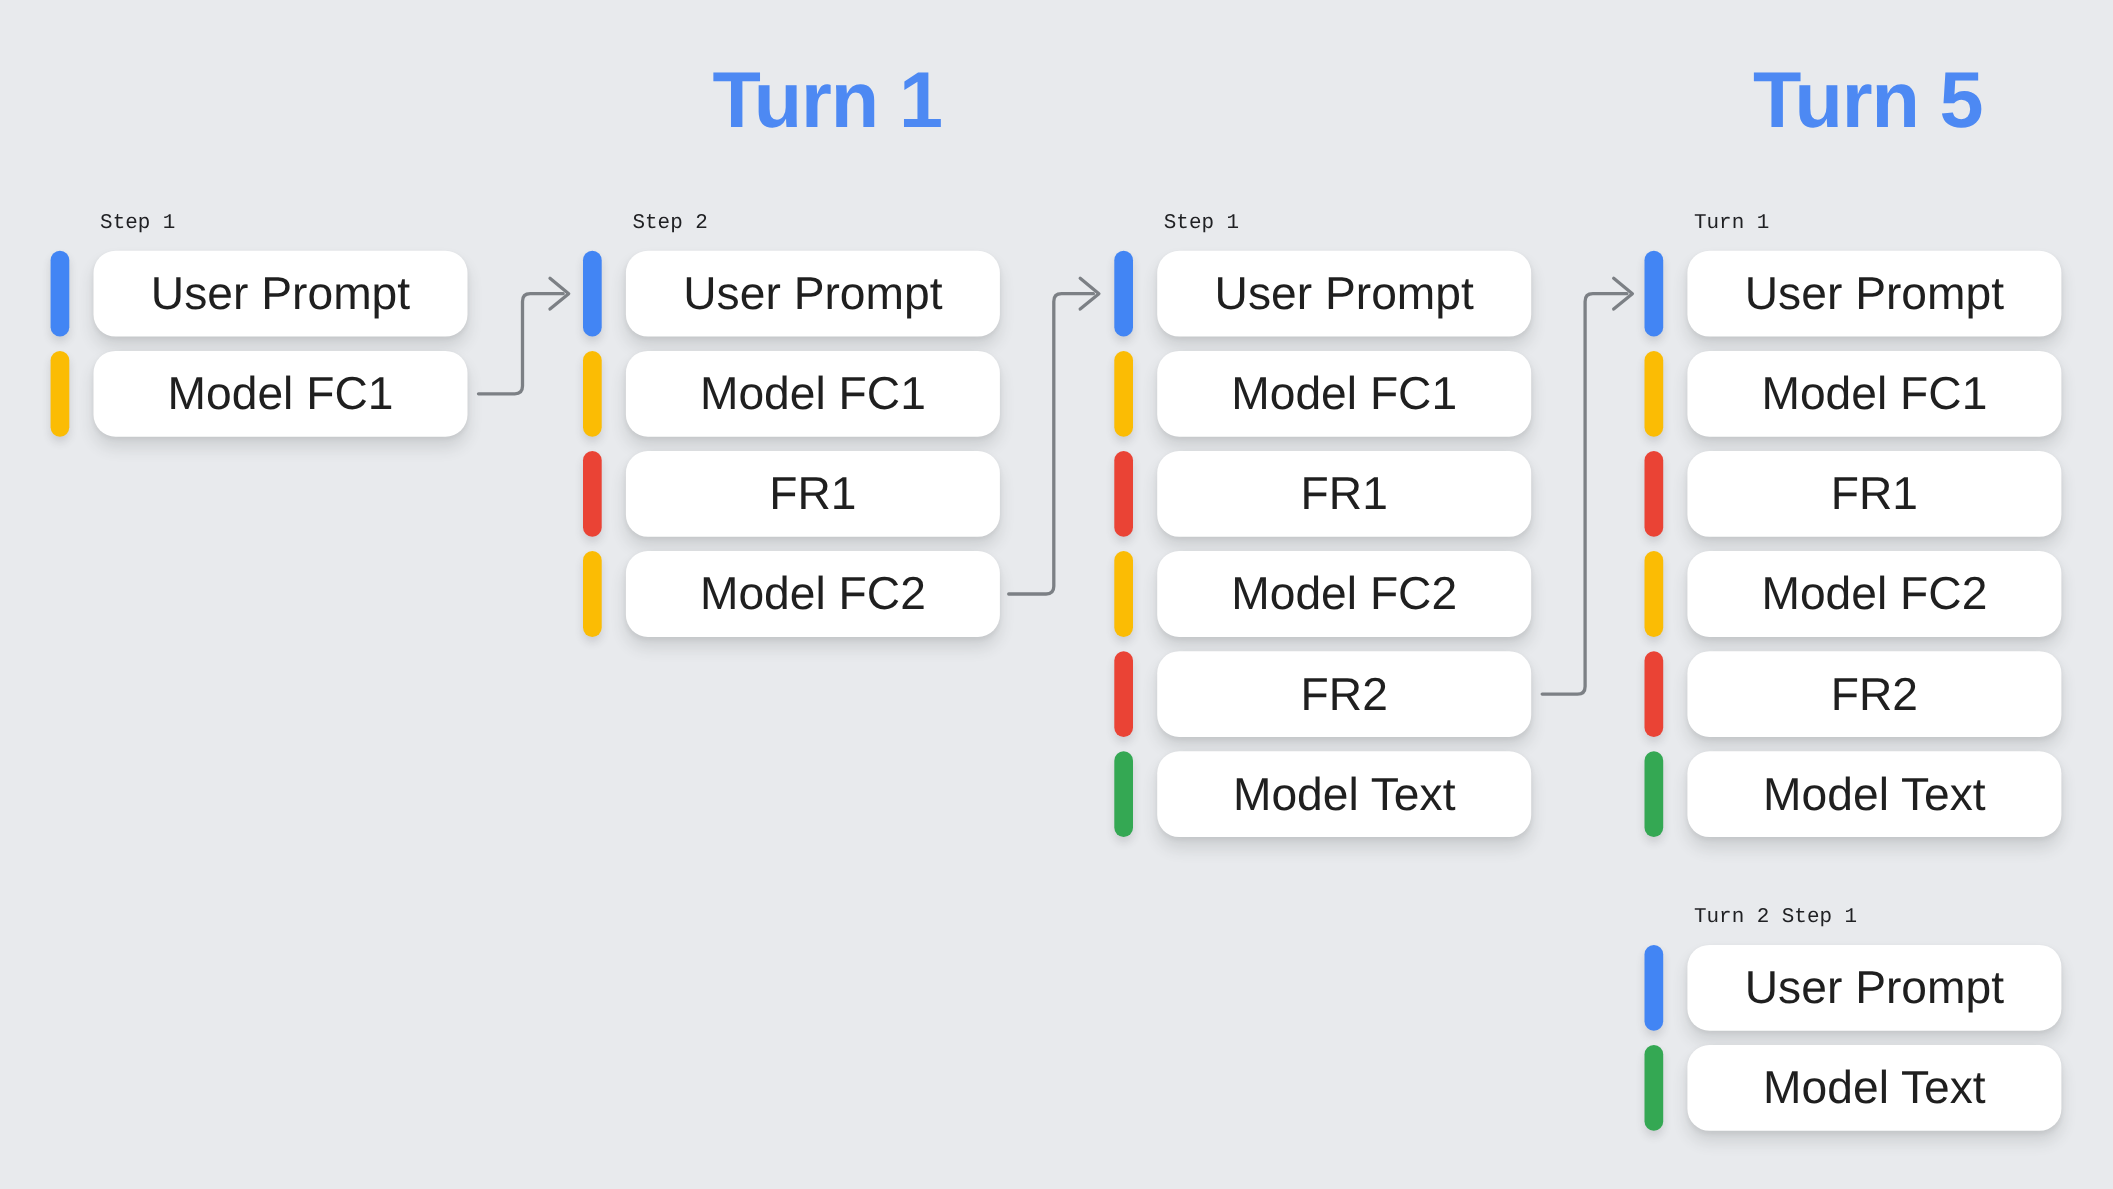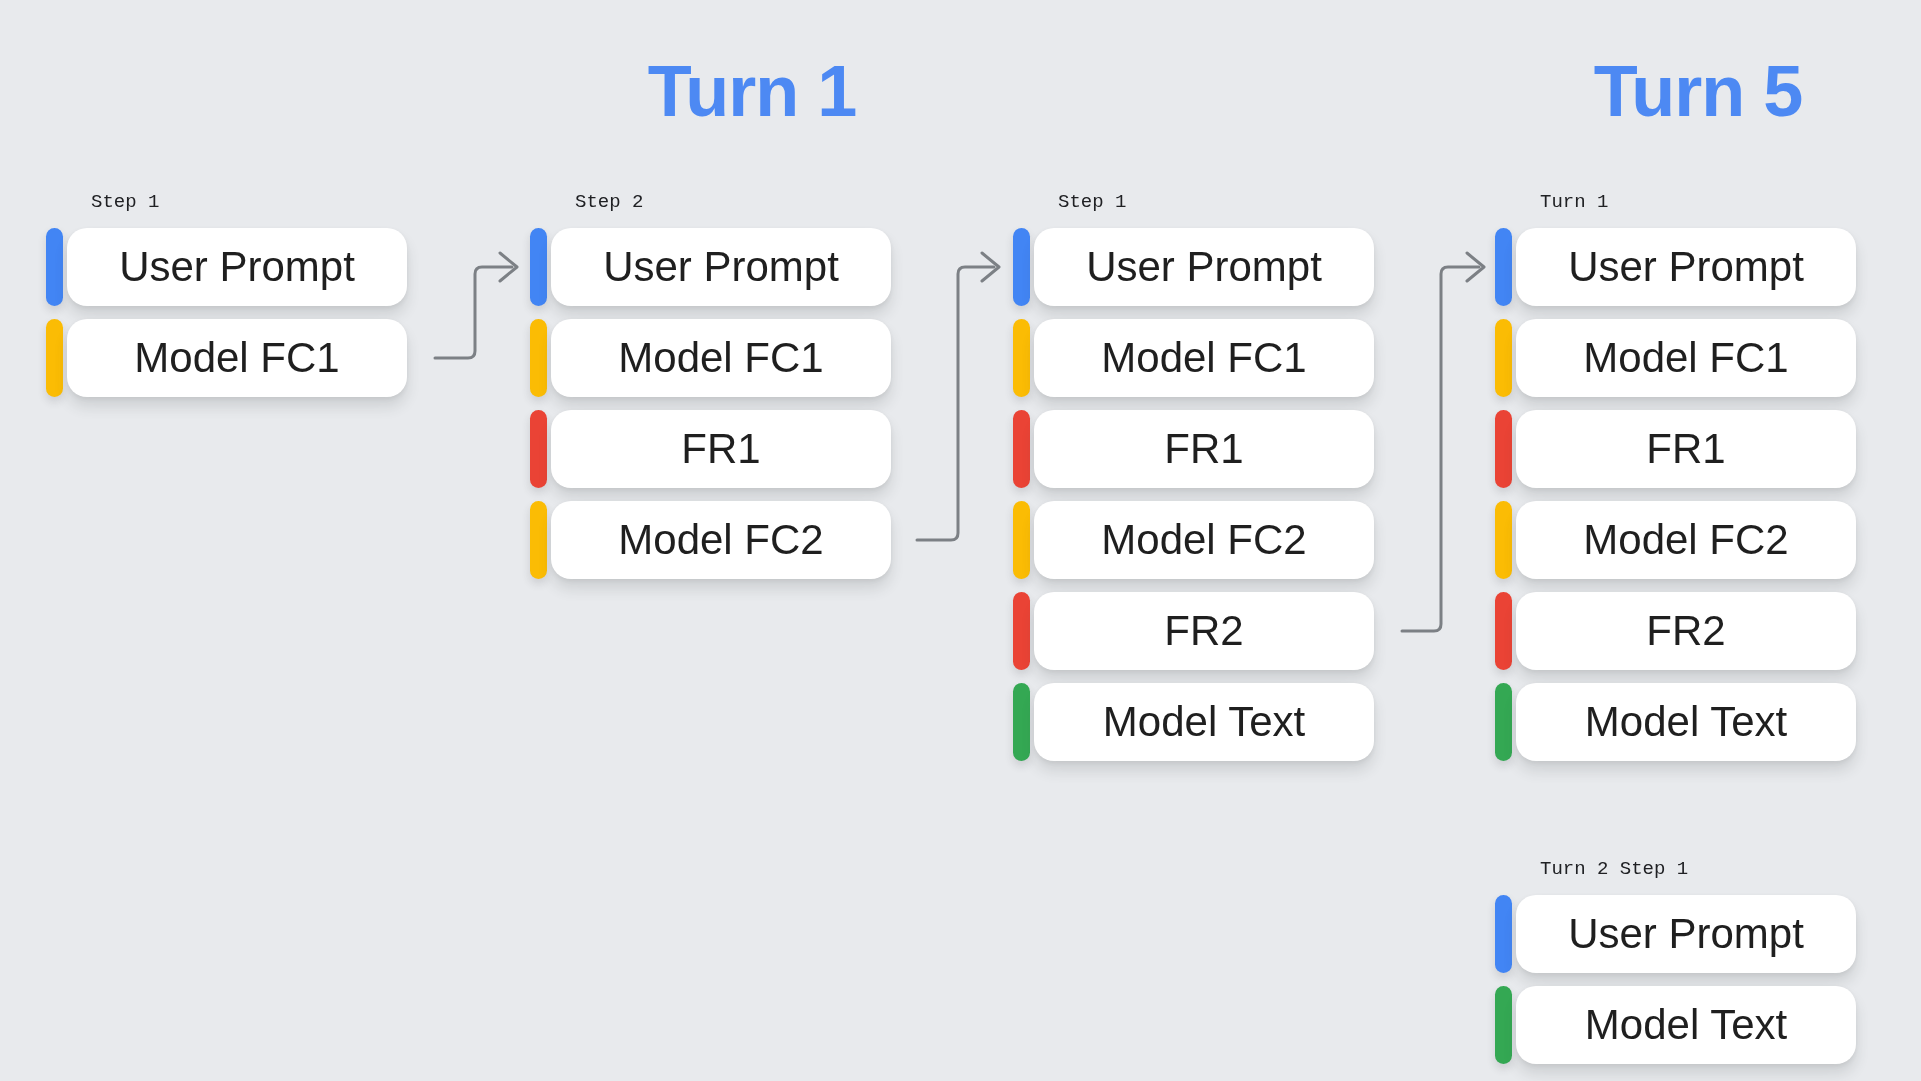--- a/index.html
+++ b/index.html
@@ -14,27 +14,27 @@
     font-size:72px;line-height:1.15;font-weight:700;letter-spacing:-1px;
     color:var(--heading,#4d89f3);
   }
   #turn1-heading{left:542px;}
   #turn2-heading{left:1488px;}
   .group{position:absolute;width:382px;}
   #group-0{left:46px;top:186px;}
   #group-1{left:530px;top:186px;}
   #group-2{left:1013px;top:186px;}
   #group-3{left:1495px;top:186px;}
-  #group-4{left:1495px;top:817px;margin-top:36px;}
+  #group-4{left:1495px;top:817px;}
   .group-label{
     margin:0 0 10px 45px;font-size:19px;line-height:32px;
     color:var(--label,#202124);
     font-family:Liberation Mono, monospace;
   }
-  .row{display:flex;align-items:stretch;gap:4px;height:78px;margin-bottom:13px;}
+  .row{display:flex;align-items:stretch;gap:22px;height:78px;margin-bottom:13px;}
   .bar{
     width:17px;border-radius:9px;flex:0 0 17px;
     box-shadow:0 5px 8px rgba(60,64,67,.16);
   }
   .card{
     width:340px;border-radius:20px;
     background:var(--card-bg,#fff);color:var(--card-text,#1f1f1f);
     display:flex;align-items:center;justify-content:center;
     font-size:42px;letter-spacing:0;
     box-shadow:0 10px 14px rgba(60,64,67,.14),0 2px 4px rgba(60,64,67,.08);

